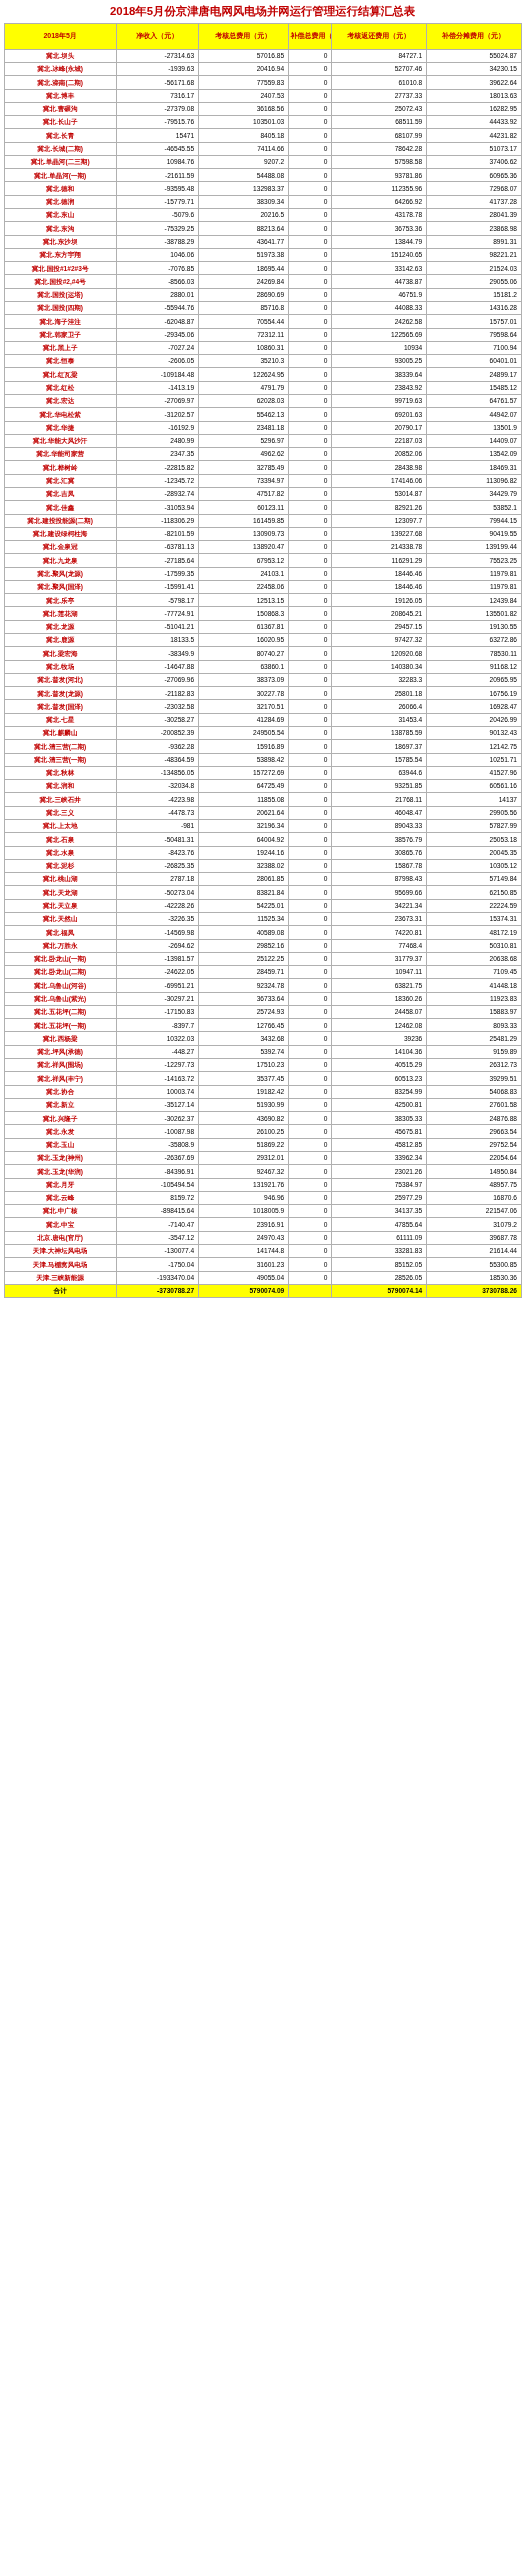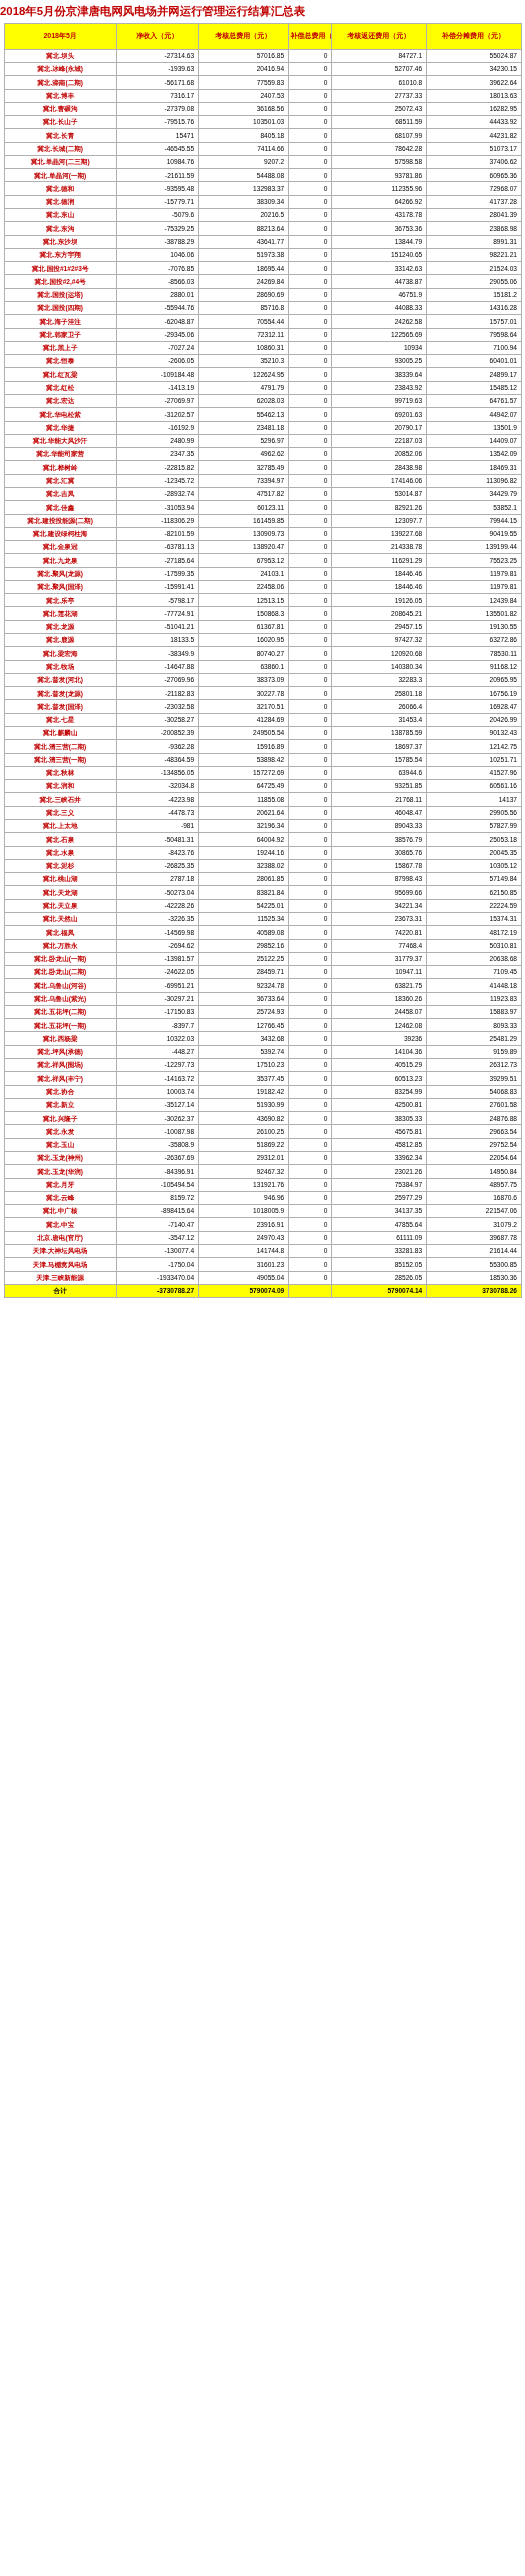--- a/index.html
+++ b/index.html
@@ -3,20 +3,21 @@
 <meta charset="utf-8">
 <style>
   html,body{margin:0;padding:0;}
   body{
     width:525px;
     background:#ffffff;
     font-family:"Liberation Sans","DejaVu Sans",sans-serif;
   }
   .sheet{width:525px;position:relative;}
   .title{
+    text-align:center;
     font-size:11.4px;
     font-weight:bold;
     color:#c00000;
     padding:4.4px 0 3.5px 0;
     letter-spacing:0px;
   }
   table{
     border-collapse:collapse;
     width:518px;
     margin:0 auto;

